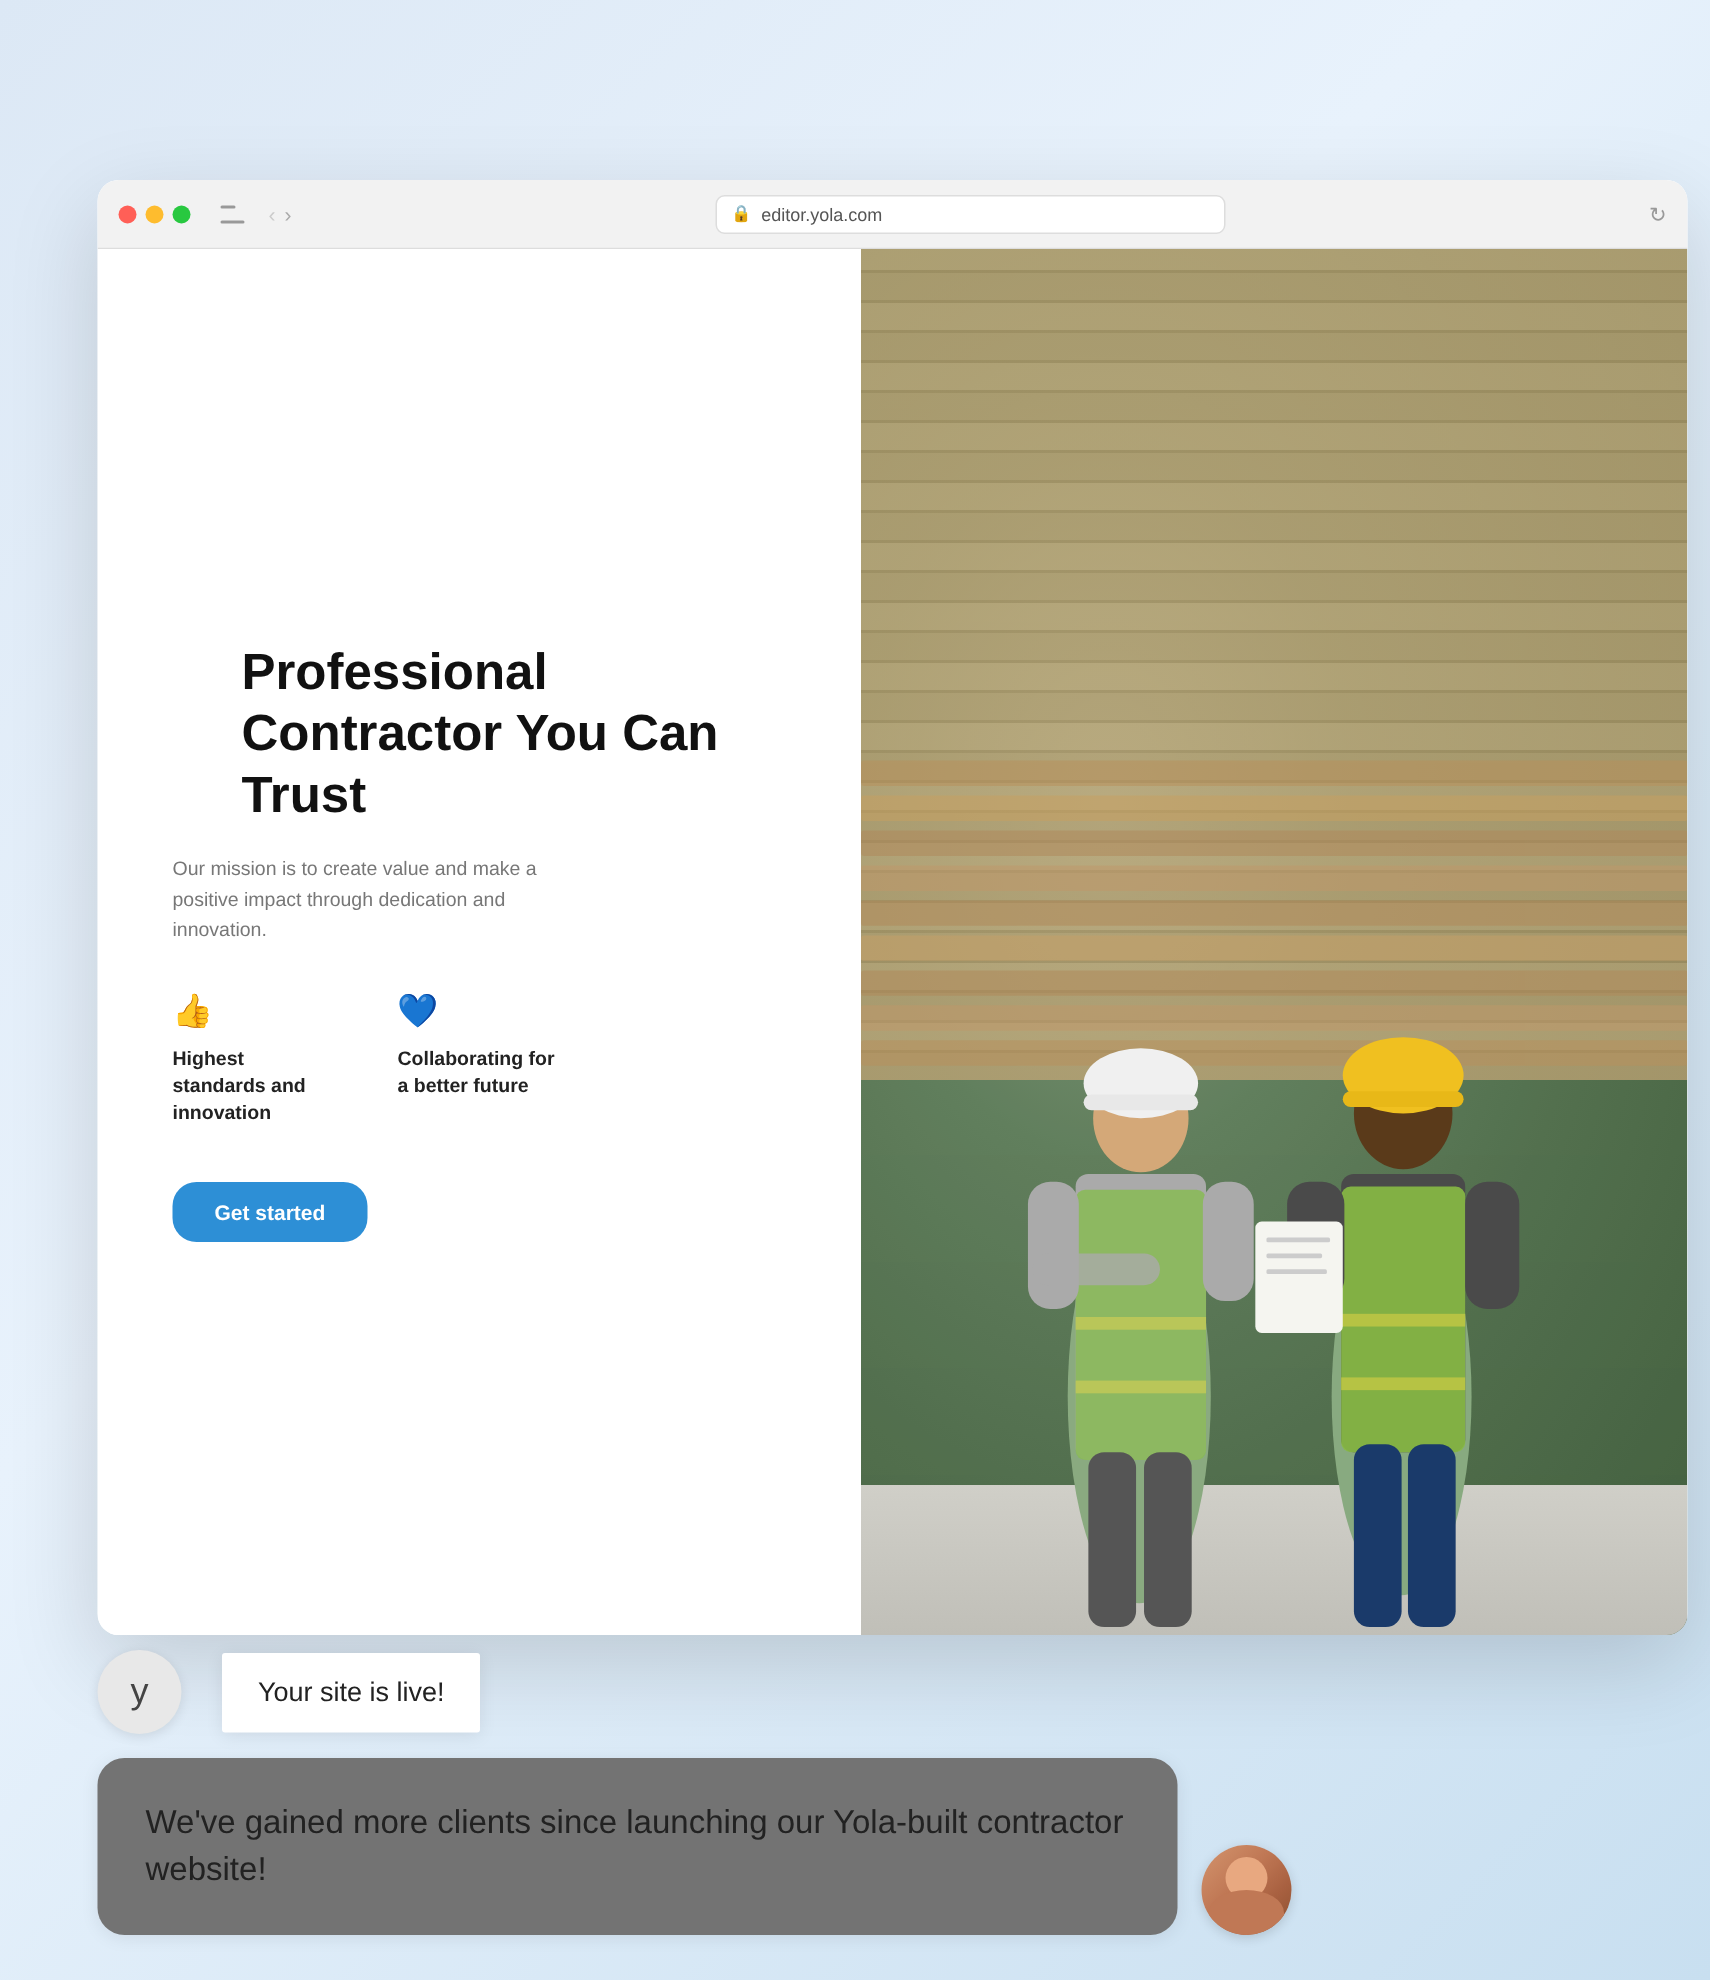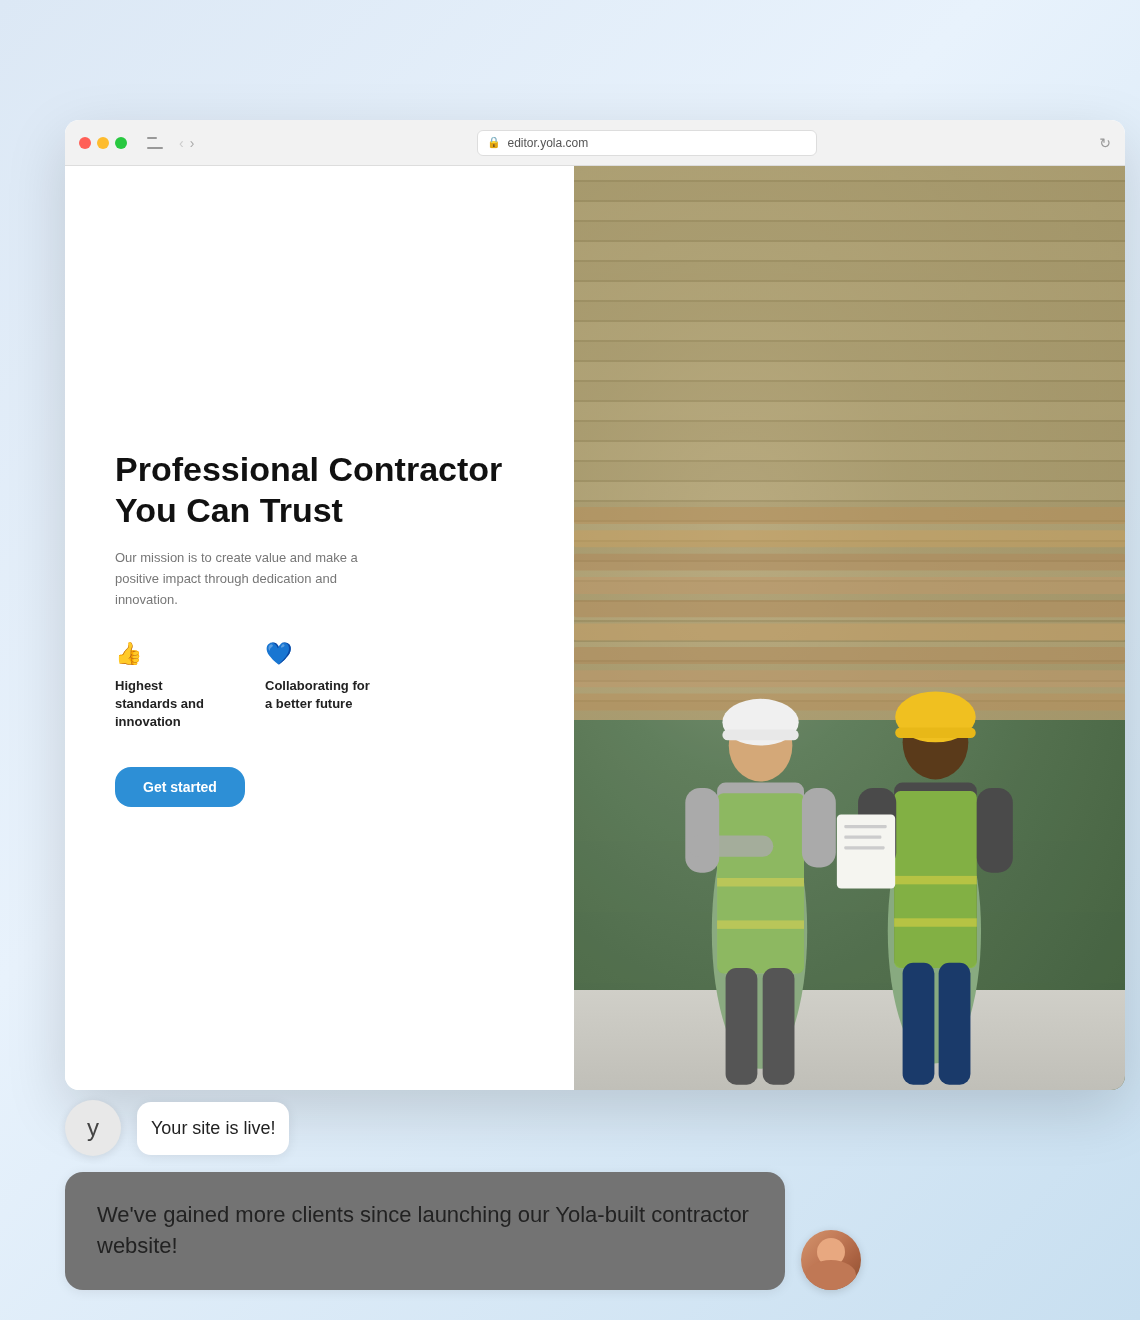--- a/index.html
+++ b/index.html
@@ -131,20 +131,21 @@
       justify-content: center;
       background: #fff;
     }
 
     .hero-title {
       font-size: 34px;
       font-weight: 800;
       color: #111;
       line-height: 1.2;
       margin-bottom: 18px;
+      margin-left: 46px;
     }
 
     .hero-description {
       font-size: 13px;
       color: #777;
       line-height: 1.6;
       margin-bottom: 30px;
       max-width: 280px;
     }
 
@@ -257,26 +258,27 @@
       justify-content: center;
       font-size: 24px;
       font-weight: 300;
       color: #444;
       flex-shrink: 0;
       box-shadow: 0 2px 8px rgba(0,0,0,0.1);
     }
 
     .chat-bubble-simple {
       background: #fff;
-      border-radius: 14px;
-      padding: 16px 14px;
+      border-radius: 2px;
+      padding: 16px 24px;
       font-size: 18px;
       font-weight: 500;
       color: #222;
       box-shadow: 0 2px 12px rgba(0,0,0,0.08);
+      margin-left: 11px;
     }
 
     .chat-bubble-large-row {
       display: flex;
       align-items: flex-end;
       gap: 16px;
     }
 
     .chat-bubble-large {
       background: #737373;

